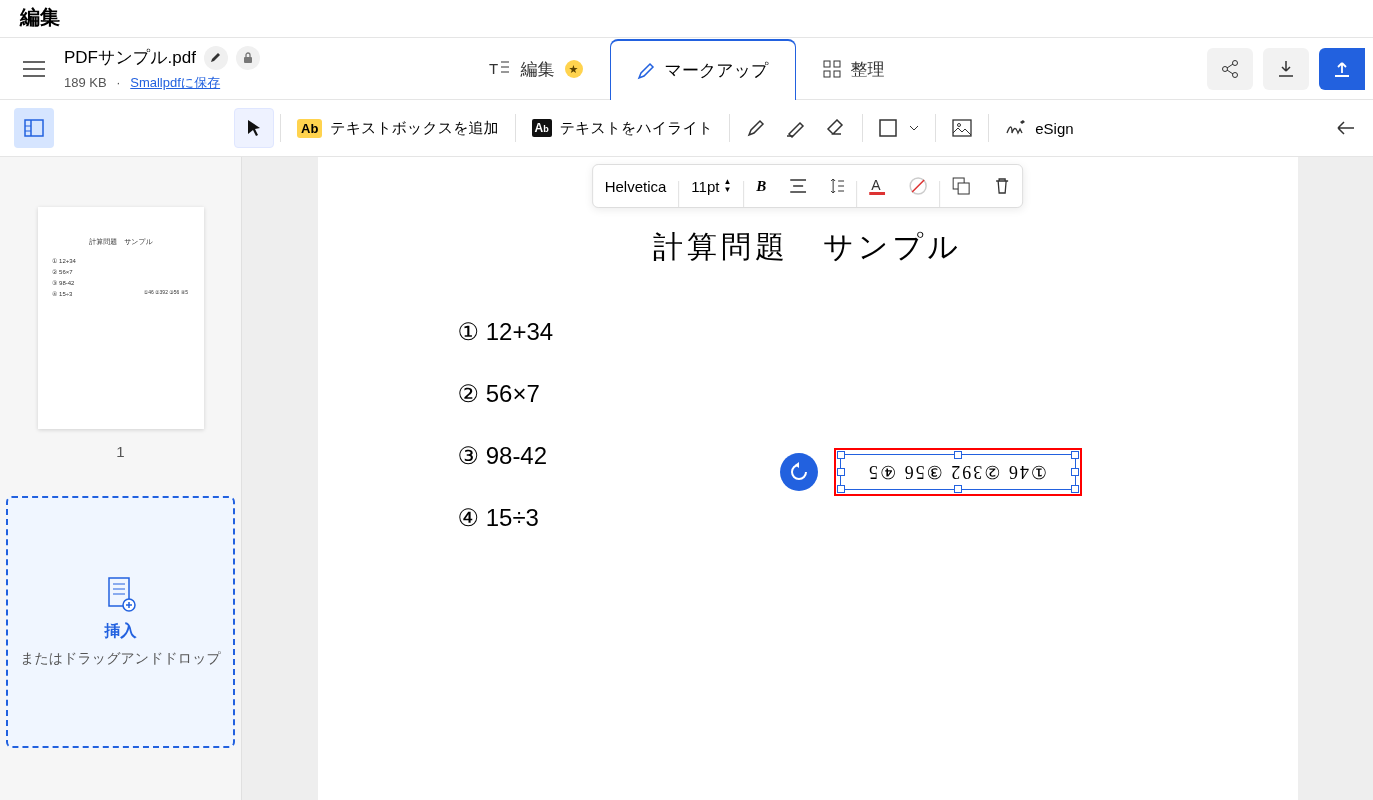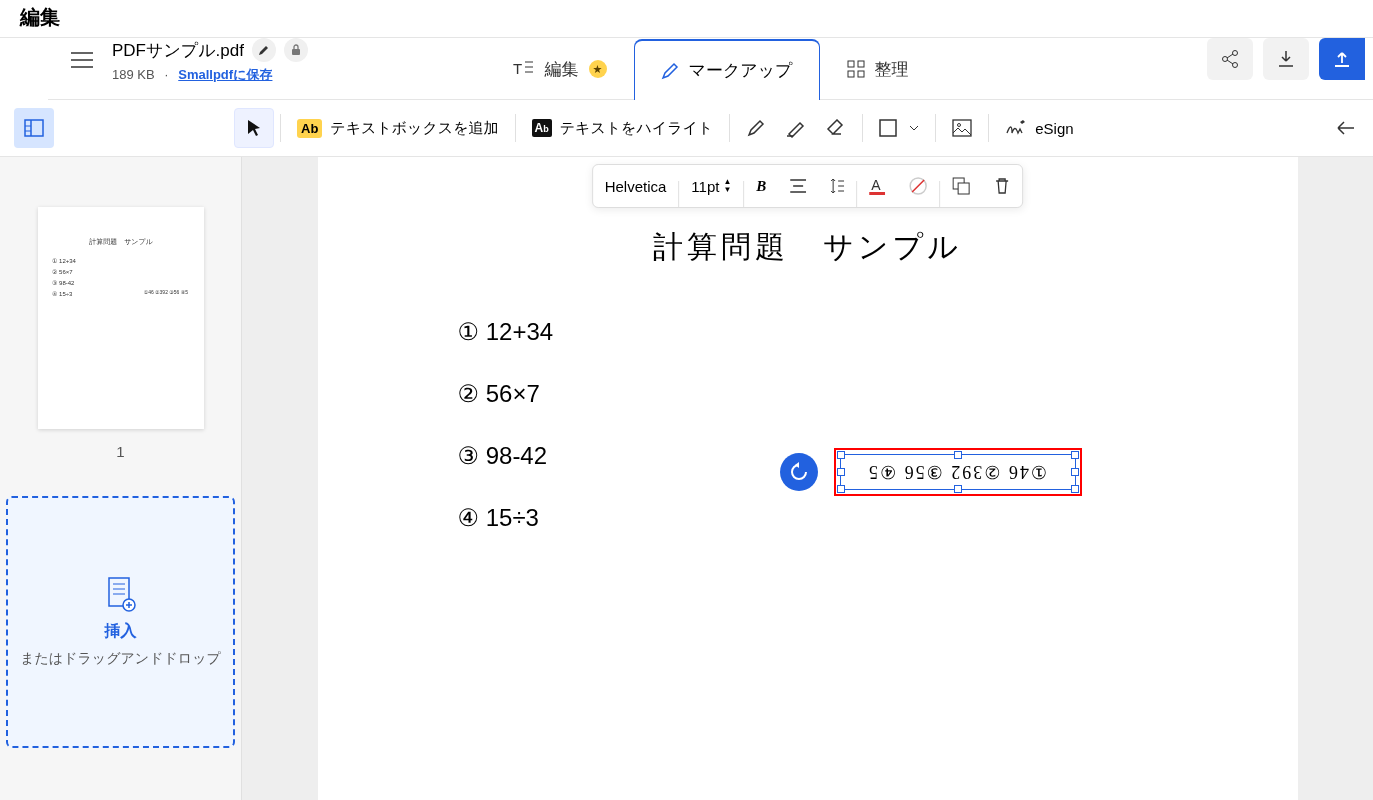--- a/index.html
+++ b/index.html
@@ -3,28 +3,28 @@
 <meta charset="utf-8">
 <style>
 * { margin: 0; padding: 0; box-sizing: border-box; font-family: -apple-system, BlinkMacSystemFont, "Segoe UI", "Hiragino Sans", "Hiragino Kaku Gothic ProN", sans-serif; }
 body { background: #fff; width: 1373px; height: 800px; overflow: hidden; }
 
 
 .header { border-bottom: 1px solid #e5e5e5; padding: 4px 20px 6px; }
 .header-title { font-size: 20px; font-weight: 700; }
 
 
-.bar2 { display: flex; align-items: flex-start; border-bottom: 1px solid #e5e5e5; height: 62px; padding: 0 8px 0 12px; position: relative; margin-left: 48px; }
+.bar2 { display: flex; align-items: center; border-bottom: 1px solid #e5e5e5; height: 62px; padding: 0 8px 0 12px; position: relative; }
 .menu-btn { width: 44px; height: 44px; border: none; background: none; display: flex; align-items: center; justify-content: center; cursor: pointer; }
 .file-block { margin-left: 8px; }
 .file-row1 { display: flex; align-items: center; gap: 8px; }
 .file-name { font-size: 17px; font-weight: 400; }
 .mini-btn { width: 24px; height: 24px; border: none; border-radius: 50%; background: #f0f0f0; display: inline-flex; align-items: center; justify-content: center; cursor: pointer; font-size: 12px; }
 .file-row2 { font-size: 13px; color: #555; margin-top: 4px; }
-.file-row2 a { color: #2261df; text-decoration: underline; font-weight: bold; }
+.file-row2 a { color: #2261df; text-decoration: underline; }
 .sep { margin: 0 6px; }
 
 .tabs { position: absolute; left: 50%; transform: translateX(-50%); top: 0; bottom: 0; display: flex; align-items: stretch; }
 .tab { display: flex; align-items: center; gap: 10px; padding: 0 26px; font-size: 17px; color: #333; cursor: pointer; border: 1px solid transparent; border-bottom: none; border-radius: 8px 8px 0 0; }
 .tab.active { border-color: #2261df; color: #000000; background: #fff; position: relative; top: 1px; border-top-width: 2px; }
 .star-badge { width: 18px; height: 18px; background: #ffd34e; border-radius: 50%; display: inline-flex; align-items: center; justify-content: center; font-size: 11px; color: #5b4200; }
 
 .right-actions { margin-left: auto; display: flex; gap: 10px; align-items: center; }
 .act-btn { width: 46px; height: 42px; border: none; border-radius: 6px; background: #f2f2f2; display: flex; align-items: center; justify-content: center; cursor: pointer; }
 .act-btn.primary { background: #2261df; color: #fff; border-radius: 6px 0 0 6px; }

